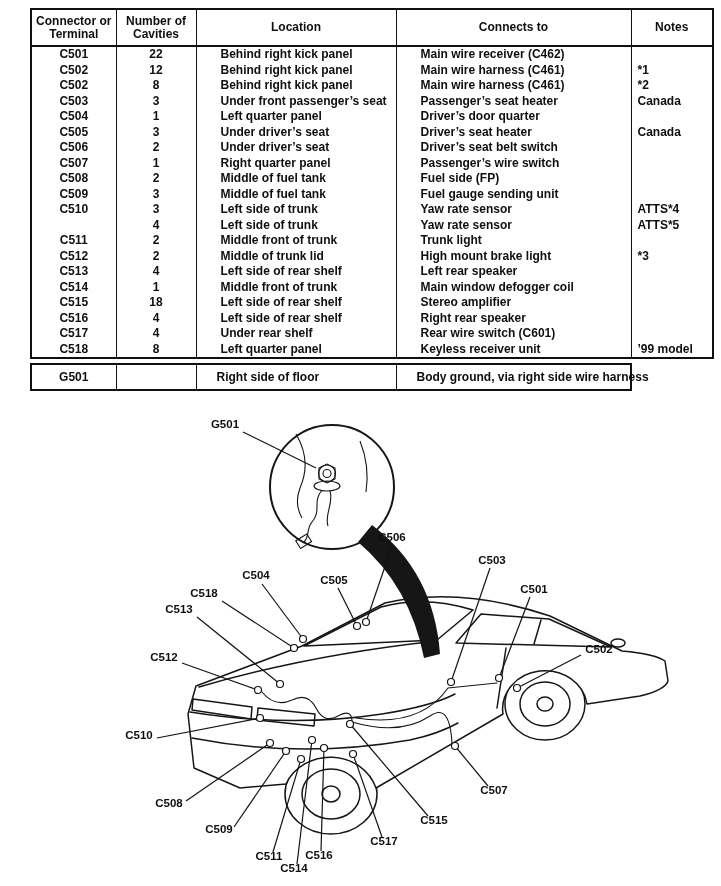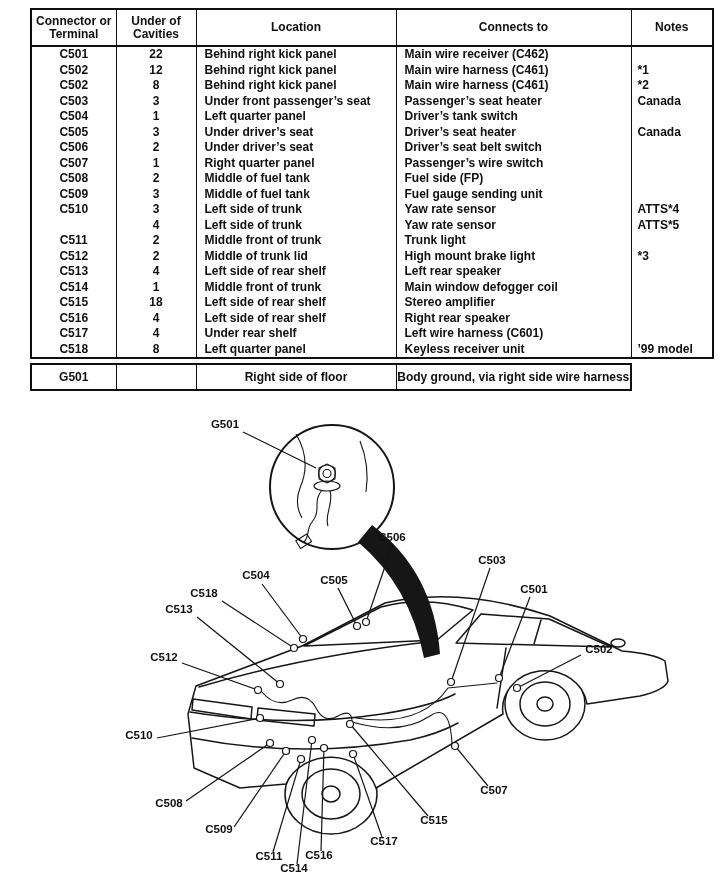--- a/index.html
+++ b/index.html
@@ -7,28 +7,28 @@
   body { background:#ffffff; color:#0f0f0f; font-family:"Liberation Sans", sans-serif; }
   .page { position:relative; width:721px; height:664px; padding:8px 9px 0 30px; }
 
   table { border-collapse:collapse; table-layout:fixed; }
   .tbl { width:682px; font-size:12px; font-weight:bold; border:2px solid #0f0f0f; }
   .tbl th { border:1px solid #0f0f0f; border-bottom:2px solid #0f0f0f; text-align:center;
             white-space:pre-line; height:37px; vertical-align:middle; font-size:12px; line-height:13px; }
   .tbl tbody td { border-left:1px solid #0f0f0f; border-right:1px solid #0f0f0f;
                   height:15.5px; line-height:15.5px; vertical-align:middle; overflow:hidden; white-space:nowrap; }
   .tbl td.c, .tbl th.c { text-align:center; }
-  .tbl td.l { text-align:left; padding-left:8px; }
+  .tbl td.l { text-align:left; padding-left:24px; }
   .tbl td.n { text-align:left; padding-left:6px; }
 
   .ground-tbl { width:600px; margin-top:4px; font-size:12px; font-weight:bold; border:2px solid #0f0f0f; }
   .ground-tbl td { border-left:1px solid #0f0f0f; border-right:1px solid #0f0f0f;
                    height:24px; line-height:24px; vertical-align:middle; white-space:nowrap; }
   .ground-tbl td.c { text-align:center; }
-  .ground-tbl td.l { text-align:center; padding-left:0; }
+  .ground-tbl td.l { text-align:left; padding-left:20px; }
 
   .footnotes { margin-top:9px; font-size:12px; font-weight:bold; white-space:nowrap; }
   .footnotes span { margin-right:16px; }
 
   .diagram { position:absolute; left:0; top:396px; width:721px; height:490px; }
 
   .leader { stroke:#141414; stroke-width:1.2; }
   .marker { fill:#ffffff; stroke:#141414; stroke-width:1.2; }
   .callout-label { font-family:"Liberation Sans", sans-serif; font-weight:bold; font-size:11.5px;
                    fill:#0f0f0f; text-anchor:middle; }
@@ -43,21 +43,21 @@
       <col style="width:85px">
         <col style="width:80px">
         <col style="width:200px">
         <col style="width:235px">
         <col style="width:82px">
     </colgroup>
     <thead>
       <tr>
         <th class="c">Connector or
 Terminal</th>
-        <th class="c">Under of
+        <th class="c">Number of
 Cavities</th>
         <th class="c">Location</th>
         <th class="c">Connects to</th>
         <th class="c">Notes</th>
       </tr>
     </thead>
     <tbody id="conn-tbody">
         <tr>
           <td class="c">C501</td>
           <td class="c">22</td>
@@ -83,21 +83,21 @@
           <td class="c">C503</td>
           <td class="c">3</td>
           <td class="l">Under front passenger’s seat</td>
           <td class="l">Passenger’s seat heater</td>
           <td class="n">Canada</td>
         </tr>
         <tr>
           <td class="c">C504</td>
           <td class="c">1</td>
           <td class="l">Left quarter panel</td>
-          <td class="l">Driver’s tank switch</td>
+          <td class="l">Driver’s door quarter</td>
           <td class="n"></td>
         </tr>
         <tr>
           <td class="c">C505</td>
           <td class="c">3</td>
           <td class="l">Under driver’s seat</td>
           <td class="l">Driver’s seat heater</td>
           <td class="n">Canada</td>
         </tr>
         <tr>
@@ -181,21 +181,21 @@
           <td class="c">C516</td>
           <td class="c">4</td>
           <td class="l">Left side of rear shelf</td>
           <td class="l">Right rear speaker</td>
           <td class="n"></td>
         </tr>
         <tr>
           <td class="c">C517</td>
           <td class="c">4</td>
           <td class="l">Under rear shelf</td>
-          <td class="l">Left wire harness (C601)</td>
+          <td class="l">Rear wire switch (C601)</td>
           <td class="n"></td>
         </tr>
         <tr>
           <td class="c">C518</td>
           <td class="c">8</td>
           <td class="l">Left quarter panel</td>
           <td class="l">Keyless receiver unit</td>
           <td class="n">’99 model</td>
         </tr>
       </tbody>

